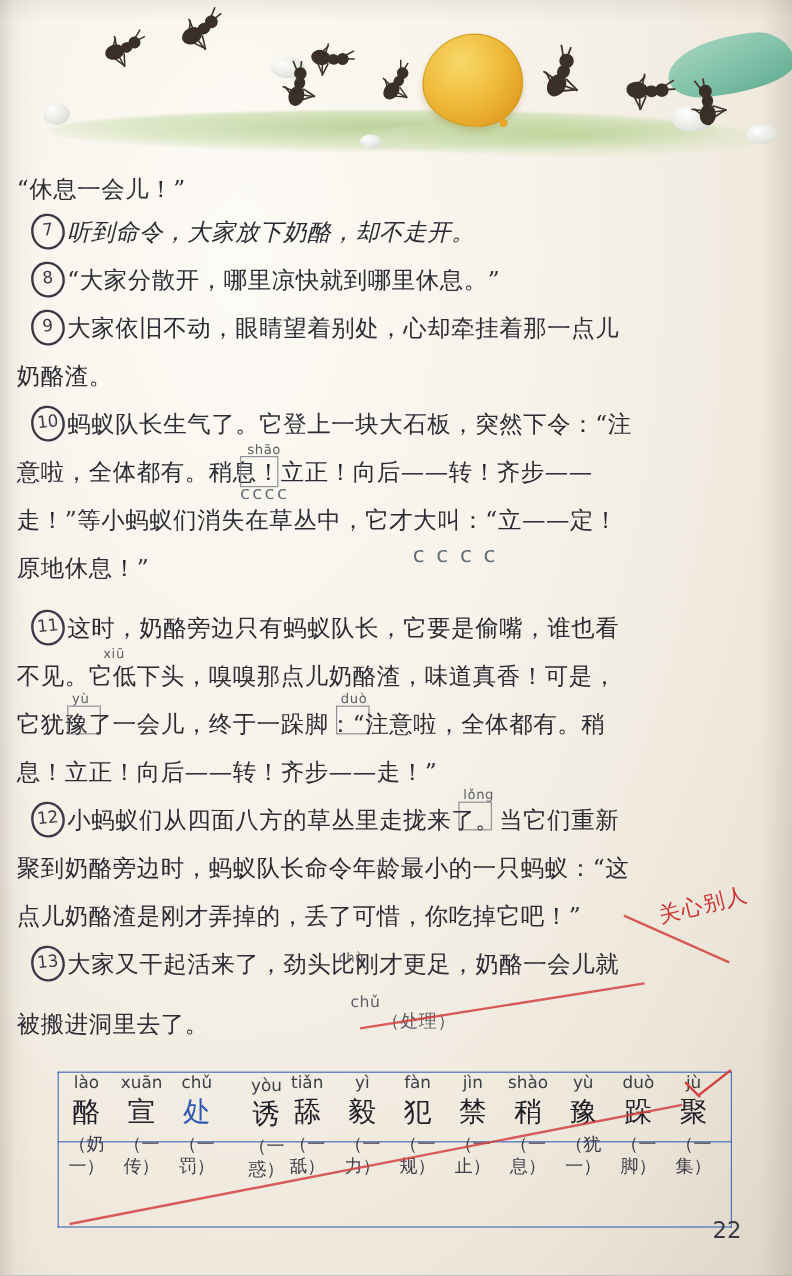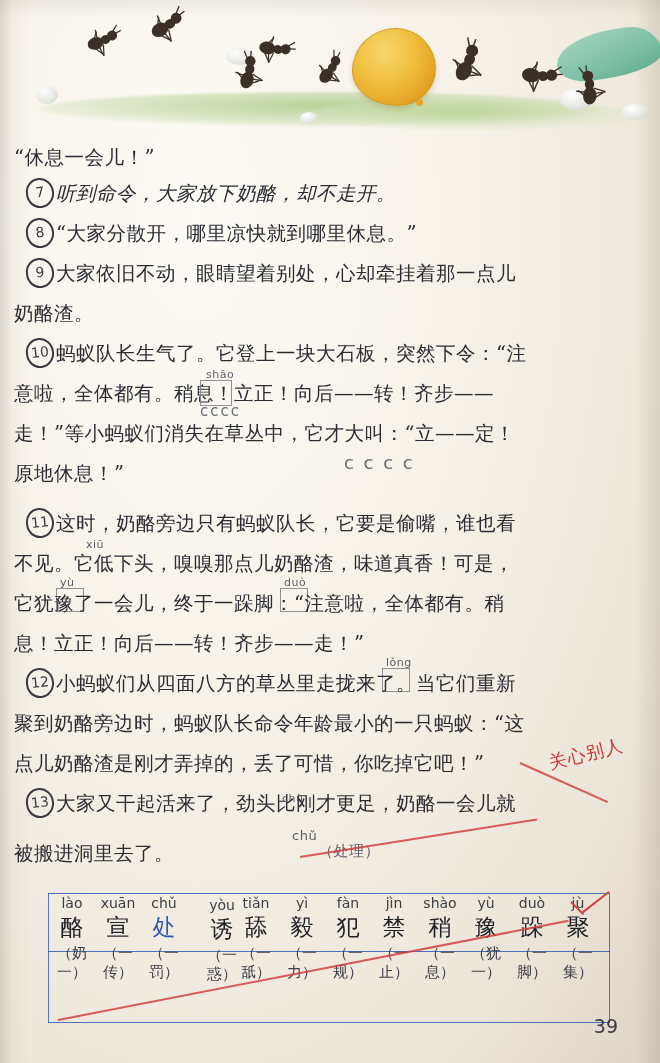--- a/index.html
+++ b/index.html
@@ -487,14 +487,14 @@
     <div class="cell" style="left:508px; top:3px;">
       <span class="py">jù</span>
       <span class="hz">聚</span>
       <span class="word">（一集）</span>
     </div>
 
     <div class="red-stroke" style="left:10px; top:126px; width:520px; transform:rotate(-11deg);"></div>
     <div class="red-check" style="left:520px; top:6px;"></div>
   </div>
 
-  <div class="page-num">39</div>
+  <div class="page-num">22</div>
 </div>
 
 </body></html>

